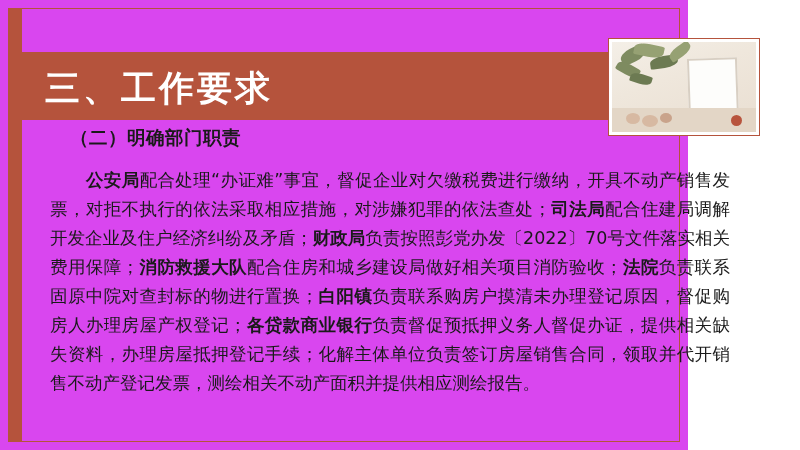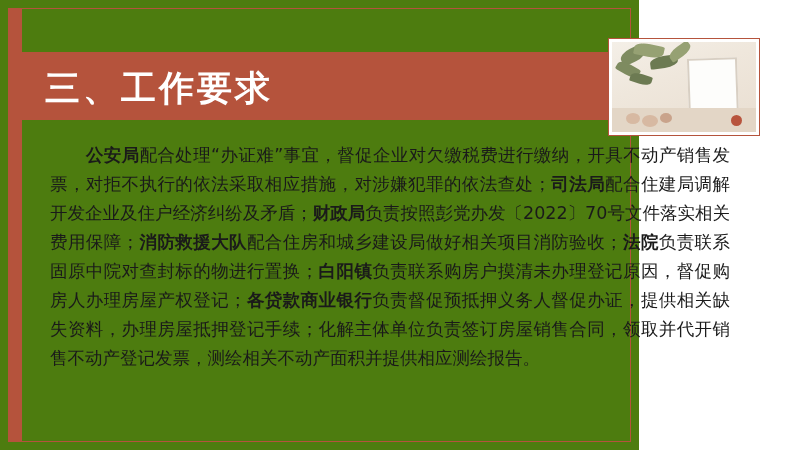--- a/index.html
+++ b/index.html
@@ -8,23 +8,23 @@
   }
   body {
     width: 800px;
     height: 450px;
     background: #ffffff;
     font-family: "Liberation Sans", sans-serif;
     overflow: hidden;
   }
   #slide {
     position: relative;
-    width: 639px;
+    width: 688px;
     height: 450px;
-    background: #4d7c0f;
+    background: #d946ef;
     box-sizing: border-box;
   }
   
   #frame-border {
     position: absolute;
     left: 8px;
     top: 8px;
     right: 8px;
     bottom: 8px;
     border: 1.5px solid #b5533c;
@@ -162,16 +162,17 @@
       <div id="photo-frame-obj"></div>
       <div id="photo-table"></div>
       <div class="pebble" style="left:14px; bottom:8px; width:14px; height:11px;"></div>
       <div class="pebble" style="left:30px; bottom:5px; width:16px; height:12px;"></div>
       <div class="pebble" style="left:48px; bottom:9px; width:12px; height:10px; background:#c9a38b;"></div>
       <div class="pebble" style="right:14px; bottom:6px; width:11px; height:11px; background:#b8543d;"></div>
     </div>
   </div>
 
   <div id="content">
+    <div id="subheading">（二）明确部门职责</div>
     <div id="paragraph"><span class="bold-org">公安局</span><span>配合处理“办证难”事宜，督促企业对欠缴税费进行缴纳，开具不动产销售发票，对拒不执行的依法采取相应措施，对涉嫌犯罪的依法查处；</span><span class="bold-org">司法局</span><span>配合住建局调解开发企业及住户经济纠纷及矛盾；</span><span class="bold-org">财政局</span><span>负责按照彭党办发〔2022〕70号文件落实相关费用保障；</span><span class="bold-org">消防救援大队</span><span>配合住房和城乡建设局做好相关项目消防验收；</span><span class="bold-org">法院</span><span>负责联系固原中院对查封标的物进行置换；</span><span class="bold-org">白阳镇</span><span>负责联系购房户摸清未办理登记原因，督促购房人办理房屋产权登记；</span><span class="bold-org">各贷款商业银行</span><span>负责督促预抵押义务人督促办证，提供相关缺失资料，办理房屋抵押登记手续；化解主体单位负责签订房屋销售合同，领取并代开销售不动产登记发票，测绘相关不动产面积并提供相应测绘报告。</span></div>
   </div>
 
 </div>
 
 </body></html>

